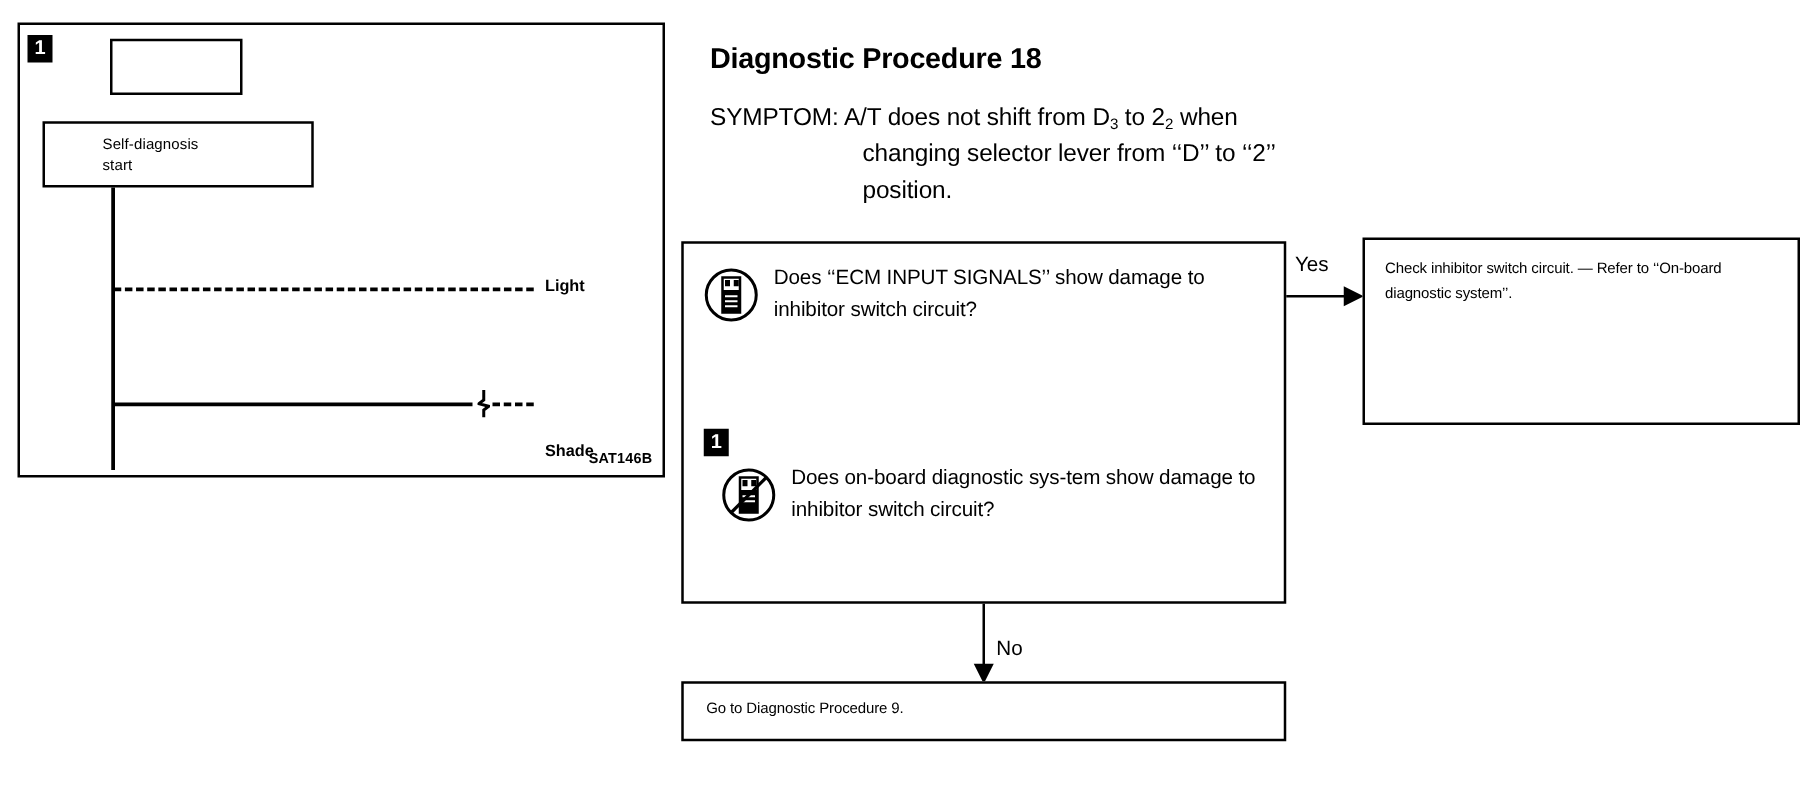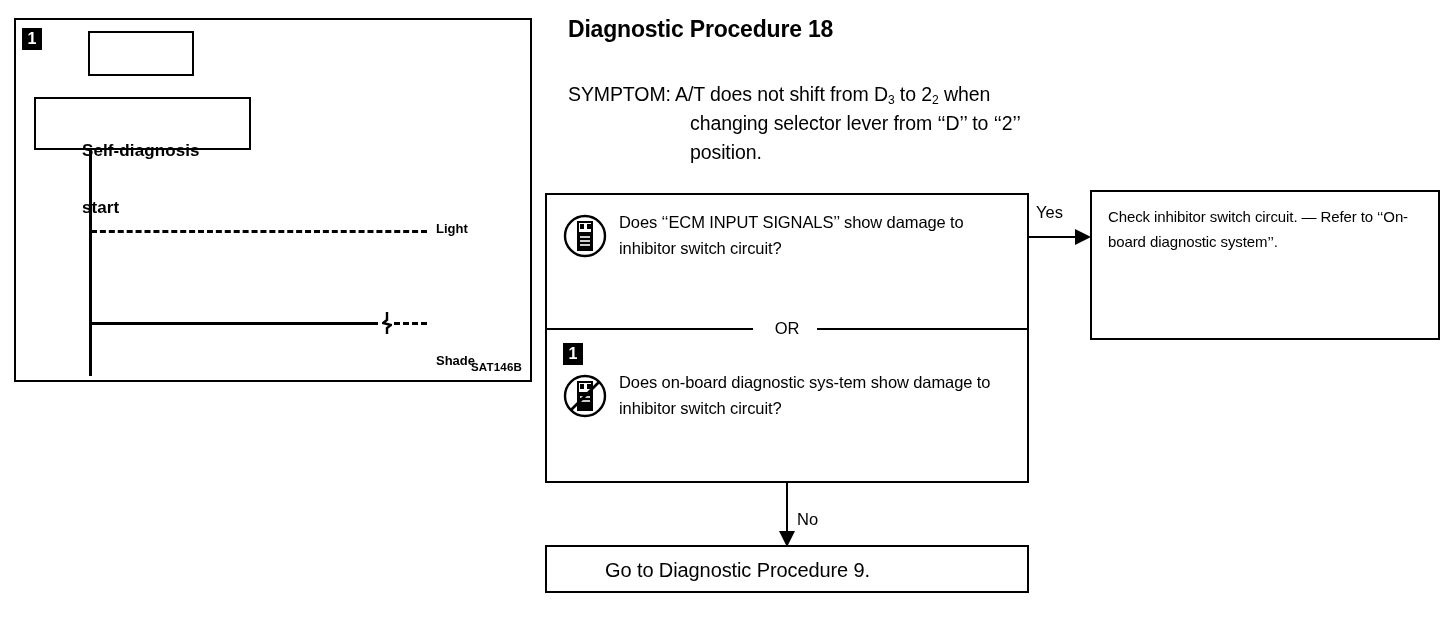--- a/index.html
+++ b/index.html
@@ -62,25 +62,24 @@
     position: absolute;
     left: 18px;
     top: 77px;
     width: 217px;
     height: 53px;
     border: 2px solid #000;
     box-sizing: border-box;
     padding: 8px 0 0 46px;
   }
   #illus-start-box .start-label {
-    font-size: 17px;
-    font-weight: bold;
+    font-size: 12px;
+    font-weight: normal;
     line-height: 1.45;
     letter-spacing: 0.1px;
-    margin-top: 32px;
   }
 
   
   #illus-stem {
     position: absolute;
     left: 73px;
     top: 130px;
     width: 3px;
     height: 226px;
     background: #000;
@@ -142,21 +141,21 @@
     bottom: 7px;
     font-size: 11.5px;
     font-weight: bold;
     letter-spacing: 0.2px;
   }
 
   
   #procedure-title {
     position: absolute;
     left: 568px;
-    top: 16px;
+    top: 33px;
     font-size: 23px;
     font-weight: bold;
     letter-spacing: -0.2px;
     white-space: nowrap;
   }
 
   #symptom-block {
     position: absolute;
     left: 568px;
     top: 80px;
@@ -194,21 +193,21 @@
 
   .q-row {
     position: absolute;
     left: 0;
     width: 100%;
     box-sizing: border-box;
     display: flex;
     align-items: flex-start;
   }
   #q-row-1 { top: 10px; height: 105px; padding: 4px 10px 0 16px; }
-  #q-row-2 { top: 170px; height: 110px; padding: 4px 10px 0 16px; }
+  #q-row-2 { top: 170px; height: 110px; padding: 4px 10px 0 30px; }
 
   .q-icon {
     flex: 0 0 auto;
     width: 44px;
     height: 50px;
     margin-right: 12px;
     margin-top: 2px;
   }
   .q-text {
     flex: 1 1 auto;
@@ -262,41 +261,40 @@
     left: 1090px;
     top: 190px;
     width: 350px;
     height: 150px;
     border: 2px solid #000;
     box-sizing: border-box;
     background: #fff;
     padding: 13px 12px 0 16px;
   }
   #result-box .r-text {
-    font-size: 15px;
+    font-size: 12px;
     line-height: 1.66;
     letter-spacing: -0.1px;
   }
 
   
   #final-box {
     position: absolute;
     left: 545px;
     top: 545px;
     width: 484px;
     height: 48px;
     border: 2px solid #000;
     box-sizing: border-box;
     background: #fff;
     padding: 12px 0 0 18px;
   }
   #final-box .f-text {
-    font-size: 20px;
+    font-size: 12px;
     letter-spacing: -0.1px;
-    margin-left: 40px;
   }
 
   
   #yes-connector-line {
     position: absolute;
     left: 1029px;
     top: 236px;
     width: 48px;
     height: 2px;
     background: #000;
@@ -396,25 +394,20 @@
         <rect x="17" y="13" width="4" height="5" fill="#000"></rect>
         <rect x="24" y="13" width="4" height="5" fill="#000"></rect>
         <line x1="17" y1="26" x2="27" y2="26" stroke="#fff" stroke-width="1.6"></line>
         <line x1="17" y1="30" x2="27" y2="30" stroke="#fff" stroke-width="1.6"></line>
         <line x1="17" y1="34" x2="27" y2="34" stroke="#fff" stroke-width="1.6"></line>
       </svg>
     </span>
     <span class="q-text">Does ‘‘ECM INPUT SIGNALS’’ show damage to inhibitor switch circuit?</span>
   </div>
 
-  <div id="or-divider">
-    <span class="or-rule-left"></span>
-    <span class="or-text">OR</span>
-    <span class="or-rule-right"></span>
-  </div>
 
   <div id="q-inner-badge" class="step-badge">1</div>
 
   <div class="q-row" id="q-row-2">
     <span class="q-icon">
       <svg width="44" height="50" viewBox="0 0 44 50" aria-hidden="true">
         <circle cx="22" cy="25" r="20" stroke="#000" stroke-width="2.4" fill="#fff"></circle>
         <rect x="15" y="11" width="14" height="28" stroke="#000" stroke-width="2" fill="#fff"></rect>
         <rect x="15" y="21" width="14" height="18" fill="#000"></rect>
         <rect x="17" y="13" width="4" height="5" fill="#000"></rect>

